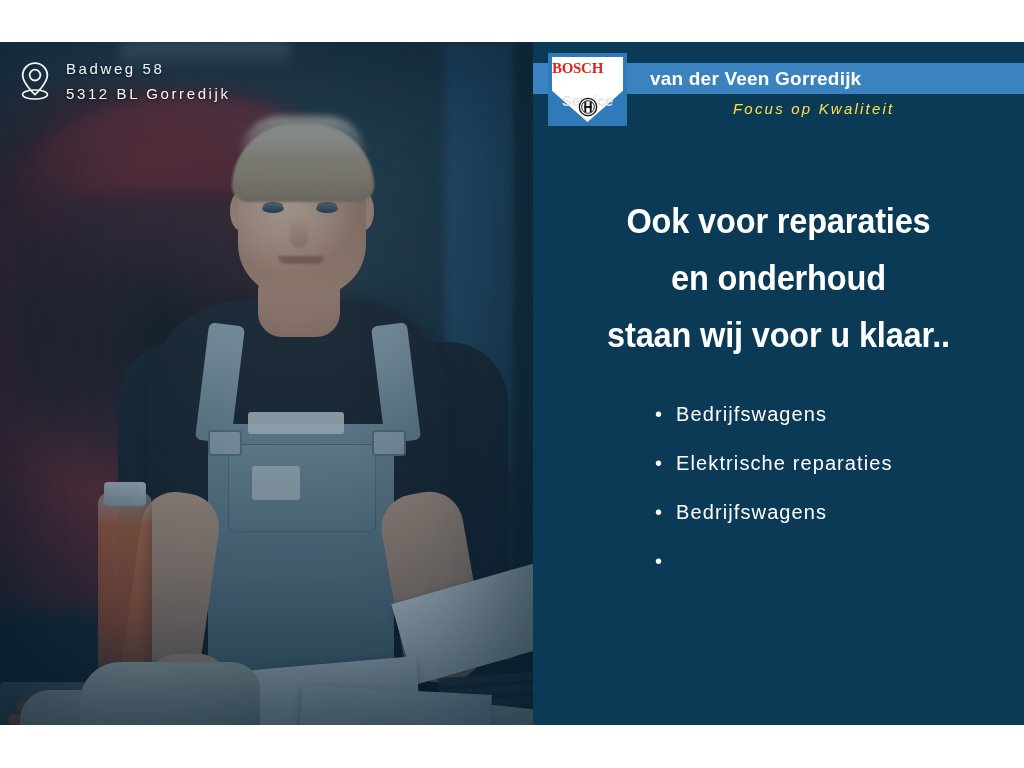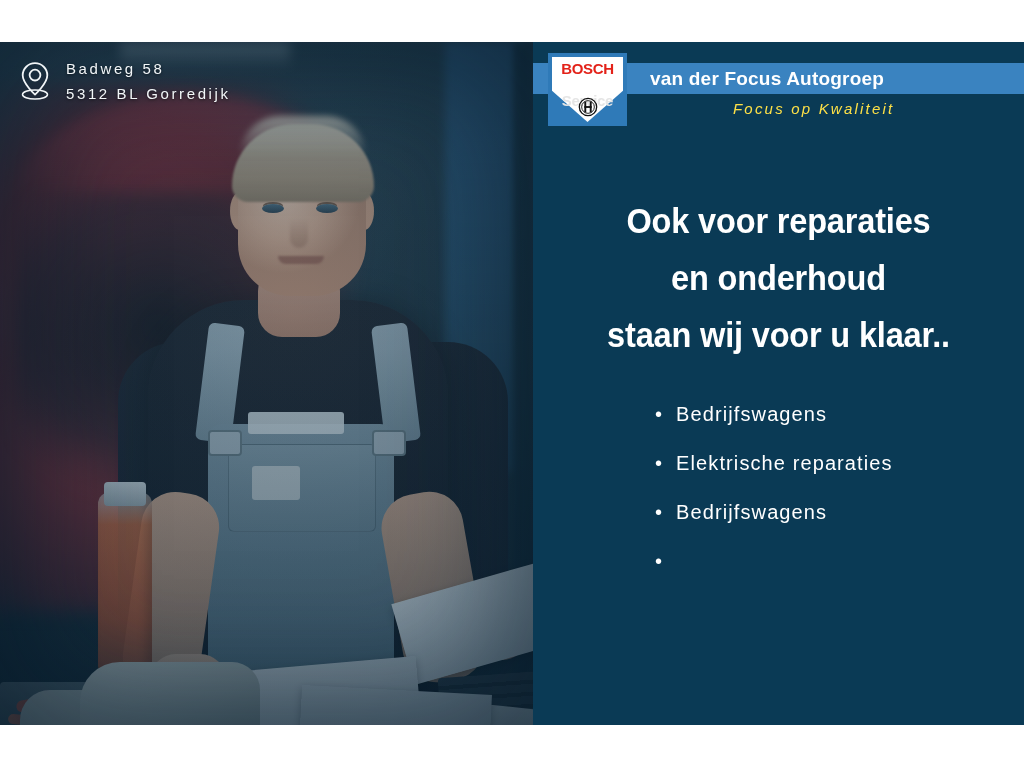--- a/index.html
+++ b/index.html
@@ -384,26 +384,26 @@
   }
   .bosch-shield {
     position: absolute;
     inset: 0;
     background: #ffffff;
     clip-path: polygon(0% 0%, 100% 0%, 100% 52%, 50% 100%, 0% 52%);
   }
   .bosch-bosch {
     position: absolute;
     left: 0; right: 0; top: 4px;
-    text-align: center;
     color: #e32219;
     font-size: 15px;
     font-weight: bold;
     letter-spacing: -.3px;
     line-height: 15px;
+    font-family: Liberation Serif, serif;
   }
   .bosch-service {
     position: absolute;
     left: 0; right: 0; top: 36px;
     text-align: center;
     color: #e5e5e5;
     font-size: 15px;
     font-weight: bold;
     letter-spacing: -.3px;
     line-height: 16px;
@@ -541,21 +541,21 @@
         <svg class="bosch-mark" viewBox="0 0 24 24" aria-hidden="true">
           <circle cx="12" cy="12" r="10.4" fill="none" stroke="#111" stroke-width="1.6"></circle>
           <circle cx="12" cy="12" r="7.6" fill="none" stroke="#111" stroke-width="1.1"></circle>
           <rect x="7.6" y="5.4" width="2.3" height="13.2" fill="#111"></rect>
           <rect x="14.1" y="5.4" width="2.3" height="13.2" fill="#111"></rect>
           <rect x="7.6" y="10.9" width="8.8" height="2.2" fill="#111"></rect>
         </svg>
       </div>
     </div>
 
-    <div class="brand-name">van der Focus Autogroep</div>
+    <div class="brand-name">van der Veen Gorredijk</div>
     <div class="brand-tagline">Focus op Kwaliteit</div>
 
     <div class="headline">
       <span class="headline-line">Ook voor reparaties</span>
       <span class="headline-line">en onderhoud</span>
       <span class="headline-line">staan wij voor u klaar..</span>
     </div>
 
     <ul class="services">
       <li class="service-item">

